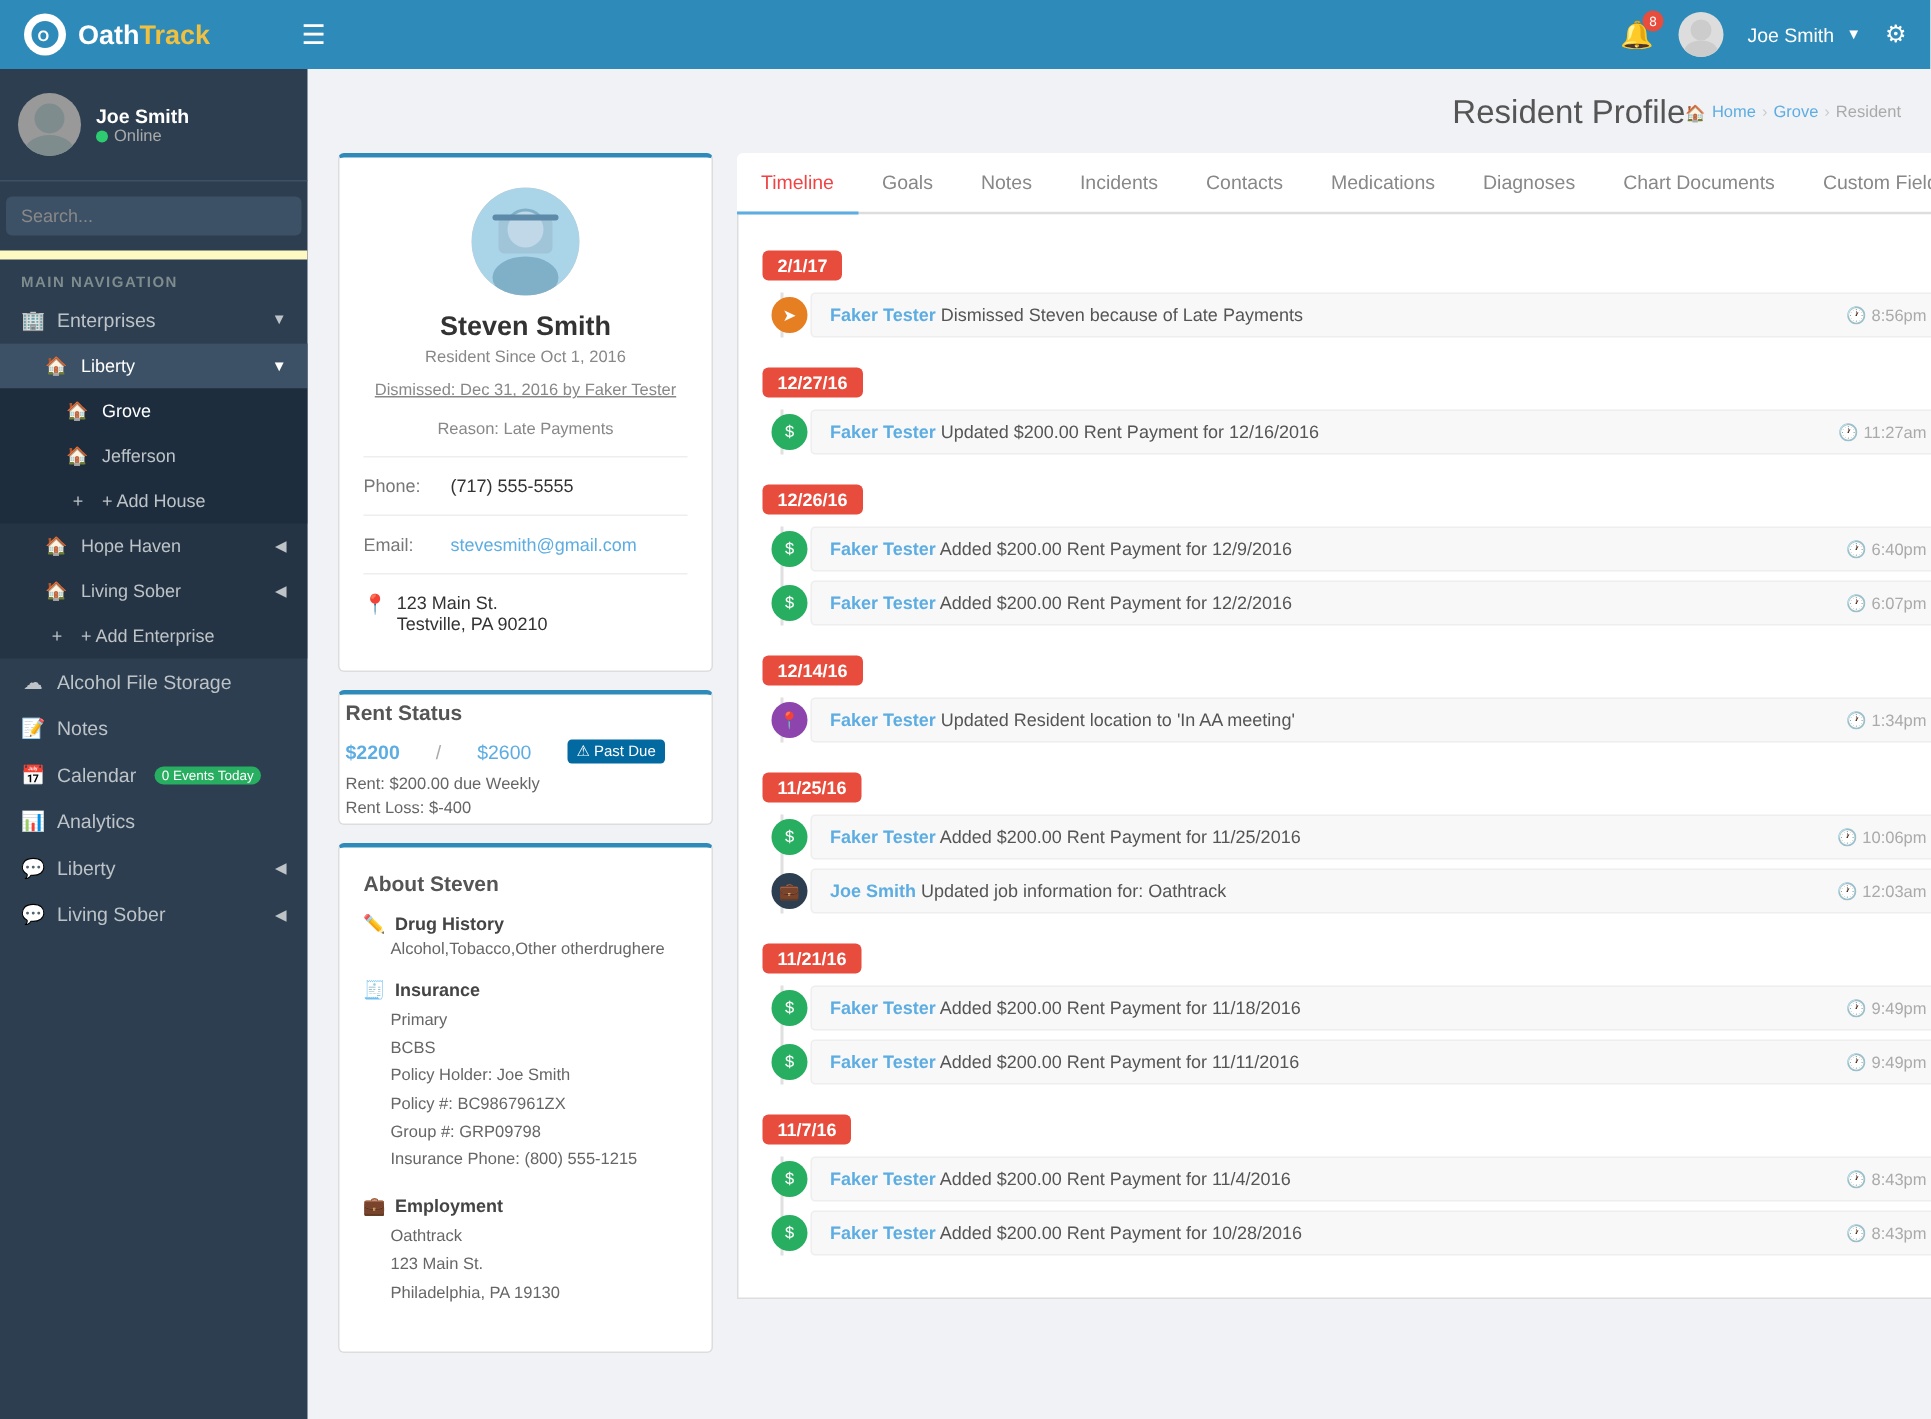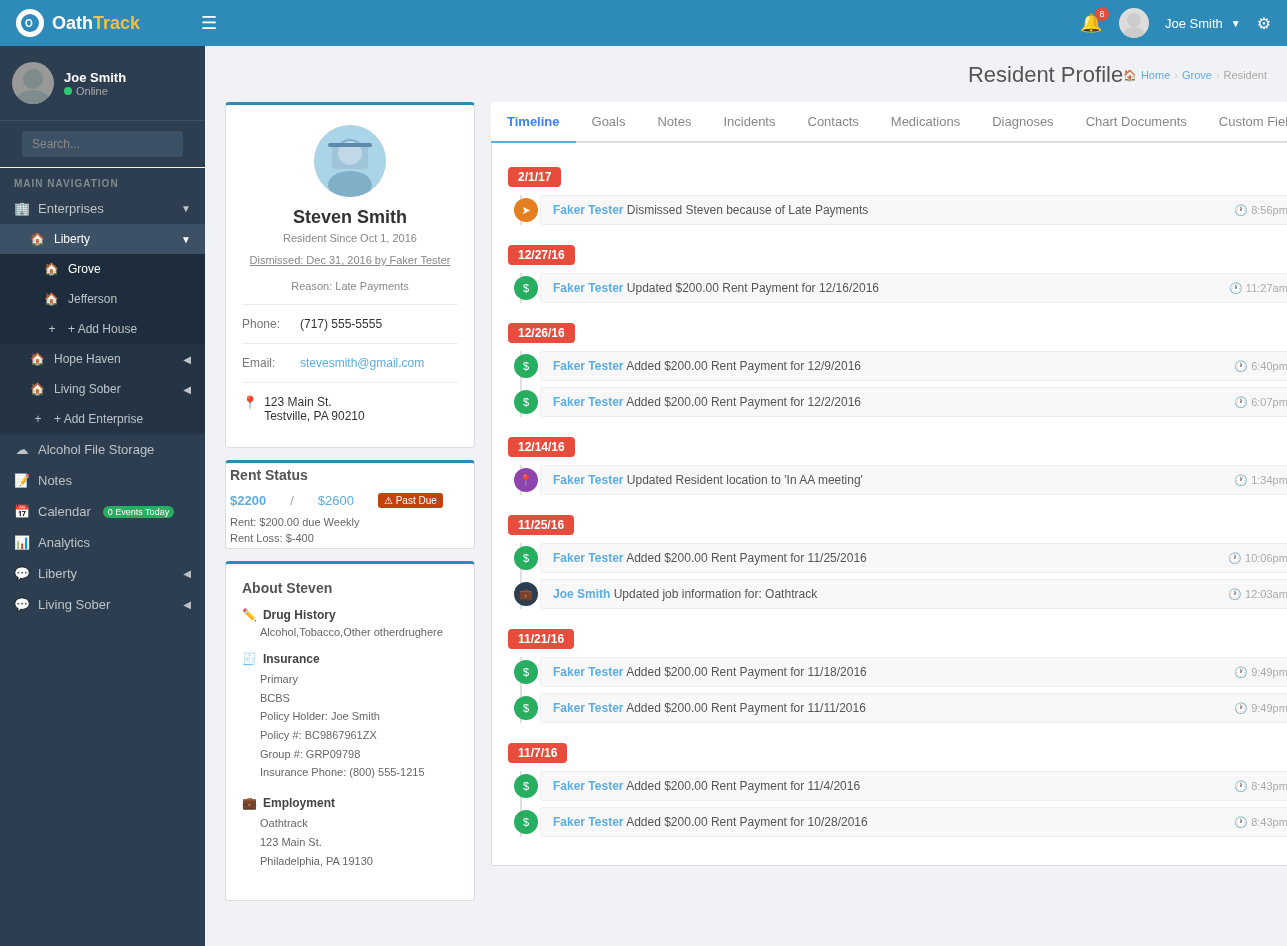--- a/index.html
+++ b/index.html
@@ -63,22 +63,22 @@
       display: flex;
       align-items: center;
       gap: 10px;
       border-bottom: 1px solid #3d5166;
     }
     .sidebar-avatar { width: 42px; height: 42px; border-radius: 50%; background: #999; overflow: hidden; flex-shrink: 0; }
     .sidebar-user-info .name { color: #fff; font-size: 13px; font-weight: 600; }
     .sidebar-user-info .status { display: flex; align-items: center; gap: 4px; color: #aaa; font-size: 11px; }
     .status-dot { width: 8px; height: 8px; border-radius: 50%; background: #2ecc71; }
     .sidebar-search {
-      padding: 10px 22px;
-      border-bottom: 1px solid #fef9c3;
+      padding: 10px 4px;
+      border-bottom: 6px solid #fef9c3;
     }
     .sidebar-search input {
       width: 100%;
       background: #3d5166;
       border: none;
       border-radius: 4px;
       color: #ccc;
       padding: 6px 10px;
       font-size: 12px;
       outline: none;
@@ -165,21 +165,21 @@
     .profile-field-value { color: #333; }
     .profile-field-value a { color: #5dade2; text-decoration: none; }
 
     .rent-card { padding: 4px; border-top: 3px solid #2e8ab8; }
     .rent-card h3 { font-size: 14px; font-weight: 600; color: #555; margin-bottom: 10px; }
     .rent-amounts { display: flex; align-items: center; gap: 24px; margin-bottom: 8px; }
     .rent-amount { color: #5dade2; font-weight: 600; font-size: 13px; }
     .rent-sep { color: #aaa; }
     .rent-total { color: #5dade2; font-weight: 400; font-size: 13px; text-align: right; }
     .past-due-badge {
-      background: #c2410c;
+      background: #0369a1;
       color: #fff;
       font-size: 10px;
       border-radius: 3px;
       padding: 2px 6px;
       display: flex; align-items: center; gap: 3px;
     }
     .rent-detail { font-size: 11px; color: #666; margin-top: 4px; }
 
     .about-card { padding: 16px; border-top: 3px solid #2e8ab8; }
     .about-card h3 { font-size: 14px; font-weight: 600; color: #555; margin-bottom: 12px; }
@@ -199,21 +199,21 @@
     }
     .tab {
       padding: 12px 16px;
       color: #888;
       cursor: pointer;
       font-size: 13px;
       border-bottom: 2px solid transparent;
       margin-bottom: -2px;
       white-space: nowrap;
     }
-    .tab.active { color: #3b82f6; border-bottom-color: #5dade2; font-weight: 700; }
+    .tab.active { color: #ef4444; border-bottom-color: #5dade2; font-weight: 400; }
 
     .timeline-content { background: #fff; border: 1px solid #ddd; border-top: none; padding: 16px; }
 
     .timeline-date-badge {
       background: #e74c3c;
       color: #fff;
       border-radius: 4px;
       padding: 3px 10px;
       font-size: 12px;
       font-weight: 600;

